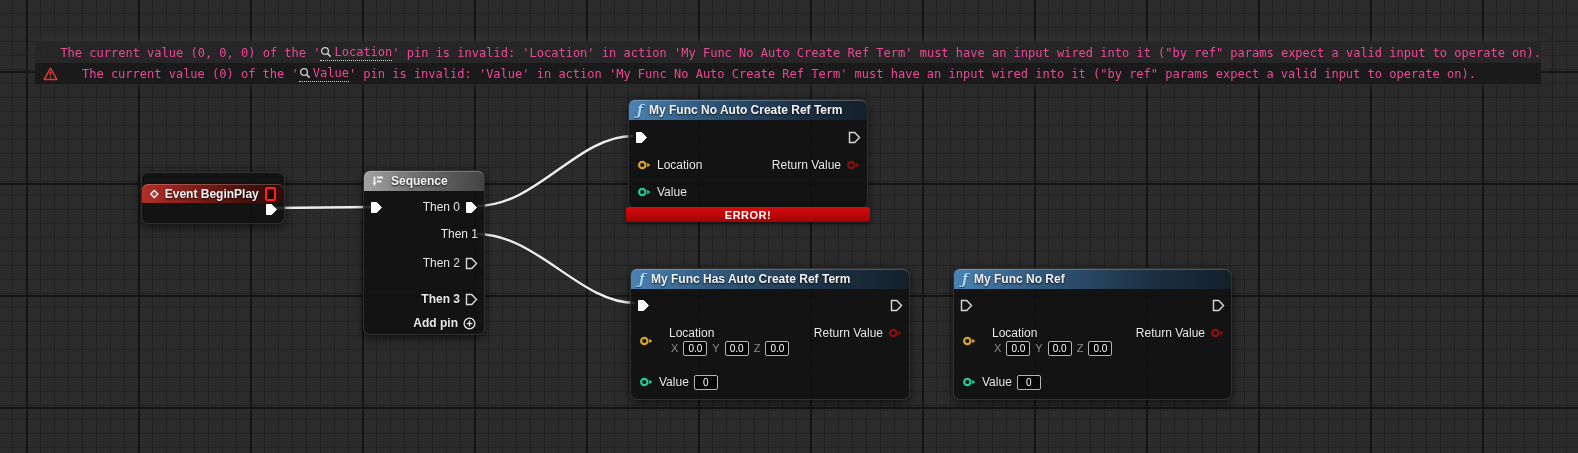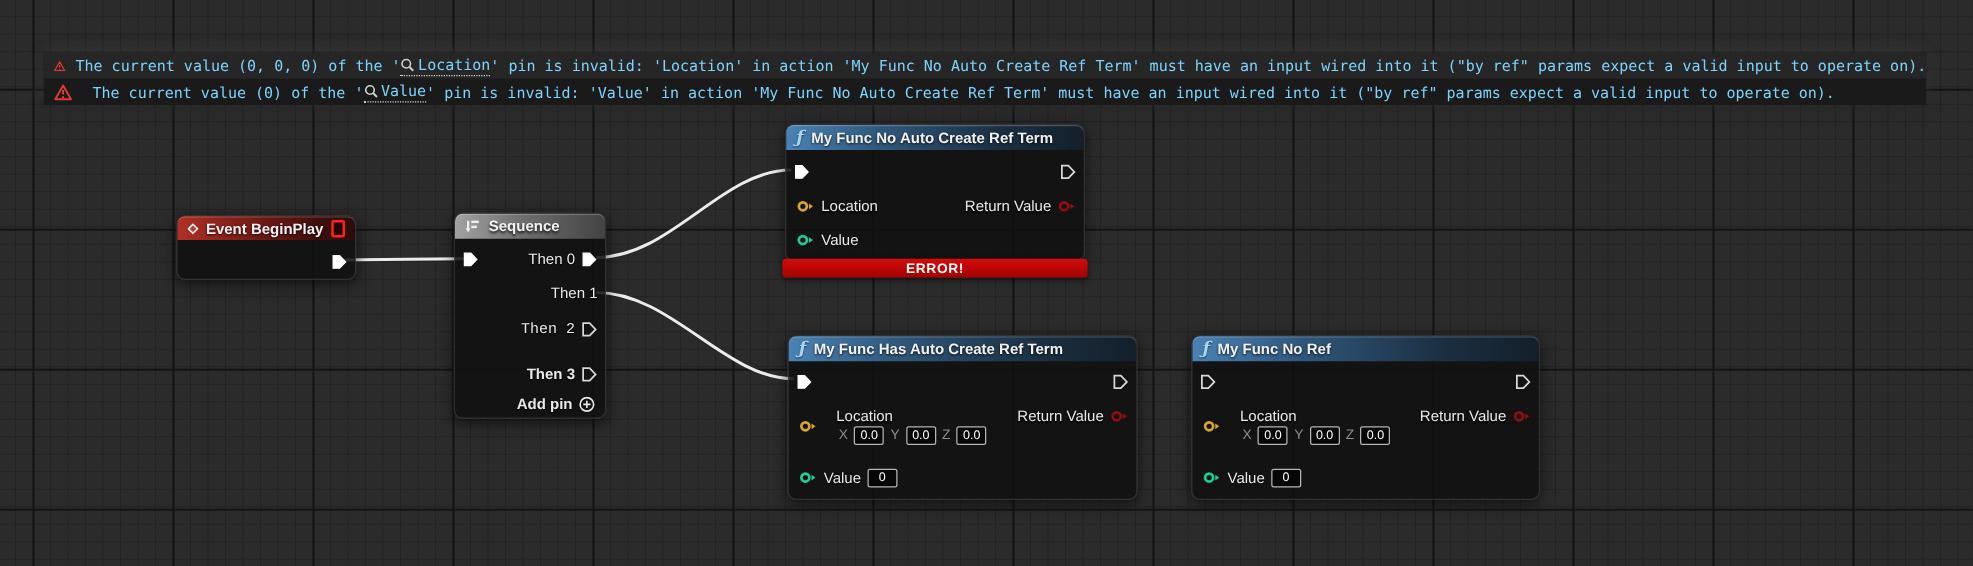--- a/index.html
+++ b/index.html
@@ -18,41 +18,41 @@
   svg.wires{position:absolute;left:0;top:0;pointer-events:none;}
   svg.wires path{pointer-events:stroke;}
 
   
   .warn-panel{
     position:absolute;left:35px;top:42px;width:1506px;
     background:#1a1a1a;
     box-shadow:0 0 14px rgba(210,210,210,.16),0 2px 10px rgba(0,0,0,.55);
   }
   .warn-row{
-    height:21px;display:flex;align-items:center;gap:8px;padding-left:8px;
-    font:12px "DejaVu Sans Mono",monospace;color:#7dd3fc;white-space:nowrap;
+    height:21px;display:flex;align-items:center;gap:16px;padding-left:8px;
+    font:12px "DejaVu Sans Mono",monospace;color:#ec4899;white-space:nowrap;
   }
   .warn-row.hl{background:#262626;}
   .warn-link{
     display:inline-flex;align-items:center;gap:2px;
     border-bottom:1px dotted #cfcfcf;padding-bottom:1px;cursor:pointer;
   }
 
   
   .node{
     position:absolute;background:rgba(16,16,16,.87);
     border:1px solid rgba(125,125,125,.28);border-radius:7px;
     box-shadow:0 3px 10px rgba(0,0,0,.6);
   }
   .node-header{
     display:flex;align-items:center;gap:6px;padding:0 8px;height:20px;
     border-radius:6px 6px 0 0;box-shadow:inset 0 1px 0 rgba(255,255,255,.22);
   }
   .hdr-func{background:linear-gradient(90deg,#4a82b4 0%,#31597d 30%,#1b2f42 72%,#141f2a 100%);}
-  .hdr-event{background:linear-gradient(90deg,#b03026 0%,#7c1d18 38%,#40100d 78%,#2c0b09 100%);}
+  .hdr-event{background:linear-gradient(90deg,#b03026 0%,#7c1d18 38%,#40100d 78%,#2c0b09 100%);margin-top:11px;}
   .hdr-seq{background:linear-gradient(90deg,#a2a2a2 0%,#6e6e6e 45%,#434343 100%);}
   .node-title{
     font-size:12px;font-weight:bold;color:#f2f2f2;white-space:nowrap;
     text-shadow:0 1px 2px rgba(0,0,0,.85);
   }
   .f-icon{
     font:italic bold 14px "DejaVu Serif",serif;color:#a9d6f2;line-height:1;
     text-shadow:0 1px 1px rgba(0,0,0,.6);
   }
   .row{position:absolute;display:flex;align-items:center;gap:5px;height:16px;}
@@ -159,21 +159,21 @@
       <svg width="13" height="13" viewBox="0 0 12 13">
         <polygon points="1,1.5 6.2,1.5 11,6.5 6.2,11.5 1,11.5" fill="#fff" stroke="#fff" stroke-width="1"></polygon>
       </svg>
     </div>
     <div class="row" style="right:6px;top:56px;flex-direction:column;">
       <span class="pin-label">Then 1</span>
       <svg width="13" height="13" viewBox="0 0 12 13">
         <polygon points="1,1.5 6.2,1.5 11,6.5 6.2,11.5 1,11.5" fill="#fff" stroke="#fff" stroke-width="1"></polygon>
       </svg>
     </div>
-    <div class="row" style="right:6px;top:84px;font-family:Liberation Mono, monospace;">
+    <div class="row" style="right:6px;top:84px;">
       <span class="pin-label">Then 2</span>
       <svg width="13" height="13" viewBox="0 0 12 13">
         <polygon points="1,1.5 6.2,1.5 11,6.5 6.2,11.5 1,11.5" fill="none" stroke="#d8d8d8" stroke-width="1.4"></polygon>
       </svg>
     </div>
     <div class="row" style="right:6px;top:120px;font-weight:bold;">
       <span class="pin-label">Then 3</span>
       <svg width="13" height="13" viewBox="0 0 12 13">
         <polygon points="1,1.5 6.2,1.5 11,6.5 6.2,11.5 1,11.5" fill="none" stroke="#d8d8d8" stroke-width="1.4"></polygon>
       </svg>

